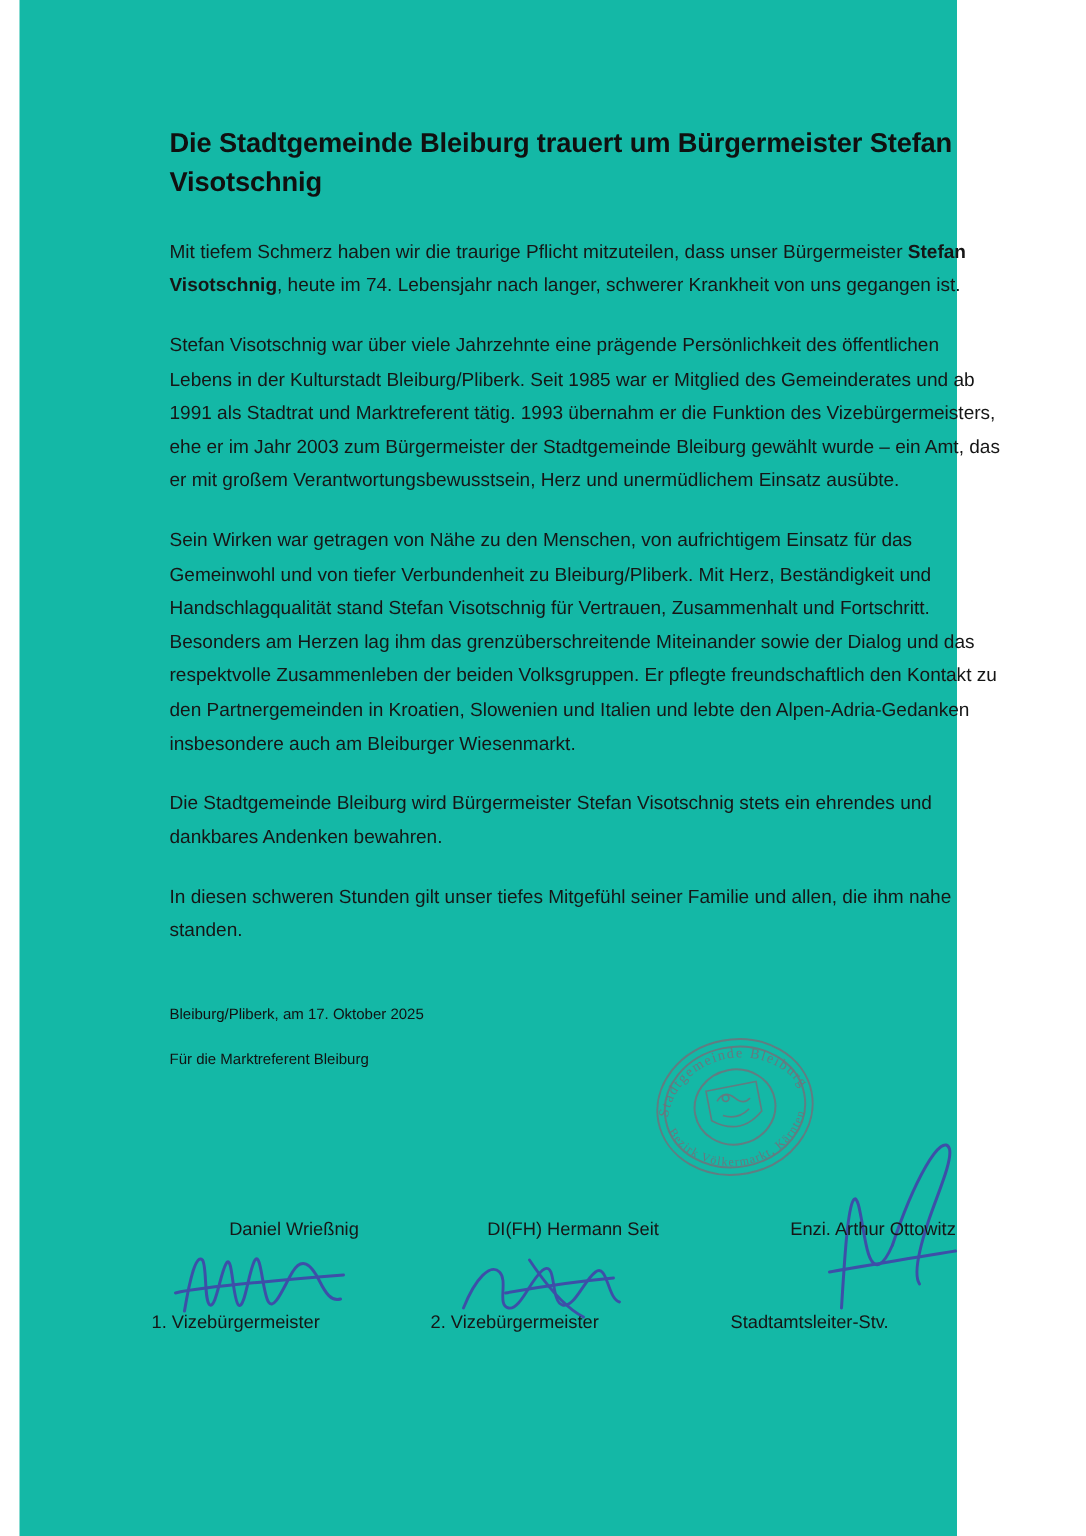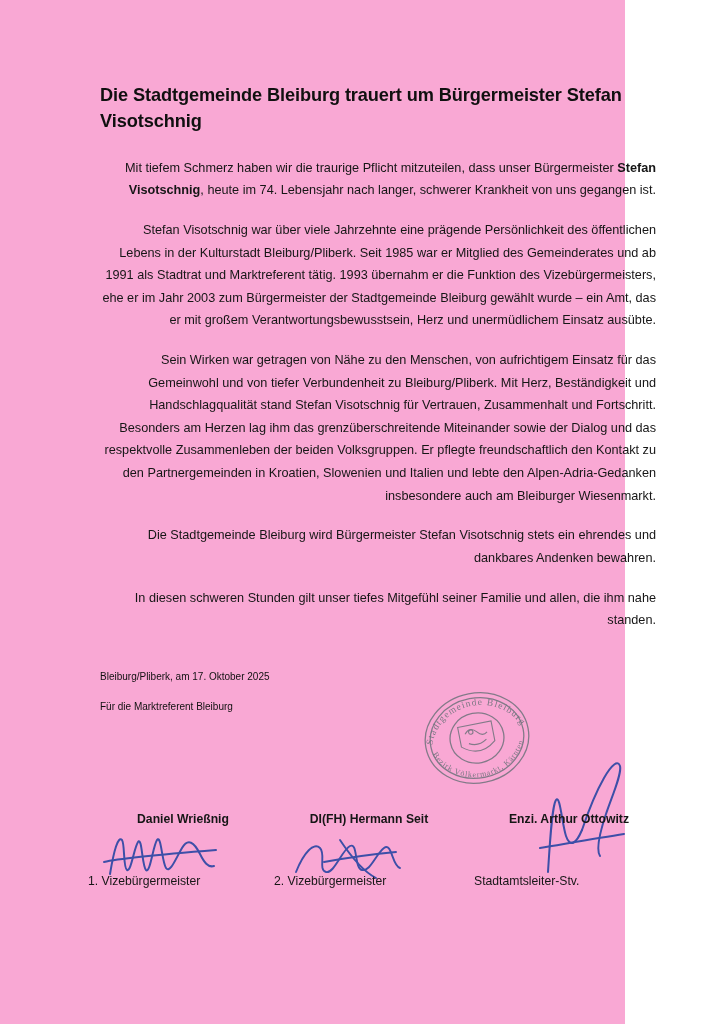--- a/index.html
+++ b/index.html
@@ -10,24 +10,24 @@
   body {
     width: 724px;
     height: 1024px;
     position: relative;
     font-family: "Liberation Sans", sans-serif;
     color: #111111;
     overflow: hidden;
   }
   .page {
     position: absolute;
-    left: 0; top: 0;
+    left: 13px; top: 0;
     width: 625px;
     height: 1024px;
-    background: #f9a8d4;
+    background: #14b8a6;
     box-sizing: border-box;
   }
   .content {
     position: absolute;
     left: 100px;
     top: 82px;
     width: 556px;
   }
   .doc-title {
     font-size: 18.2px;
@@ -35,21 +35,21 @@
     line-height: 1.45;
     letter-spacing: -0.1px;
     margin: 0 0 22px 0;
     color: #101010;
   }
   .para {
     font-size: 12.7px;
     line-height: 1.78;
     margin: 0 0 17px 0;
     color: #161616;
-    text-align: right;
+    text-align: left;
   }
   .para b {
     font-weight: bold;
   }
   .sign-block {
     margin-top: 36px;
   }
   .sign-line {
     font-size: 10px;
     line-height: 1.78;
@@ -71,21 +71,20 @@
     width: 190px;
     text-align: center;
     font-size: 12.2px;
     color: #161616;
   }
   .signer .name {
     position: absolute;
     top: 0;
     left: 0;
     width: 190px;
-    font-weight: bold;
   }
   .signer .role {
     position: absolute;
     top: 62px;
     left: 0;
     width: 190px;
     text-align: left;
   }
   .signer.s1 { left: -12px; }
   .signer.s2 { left: 174px; }

